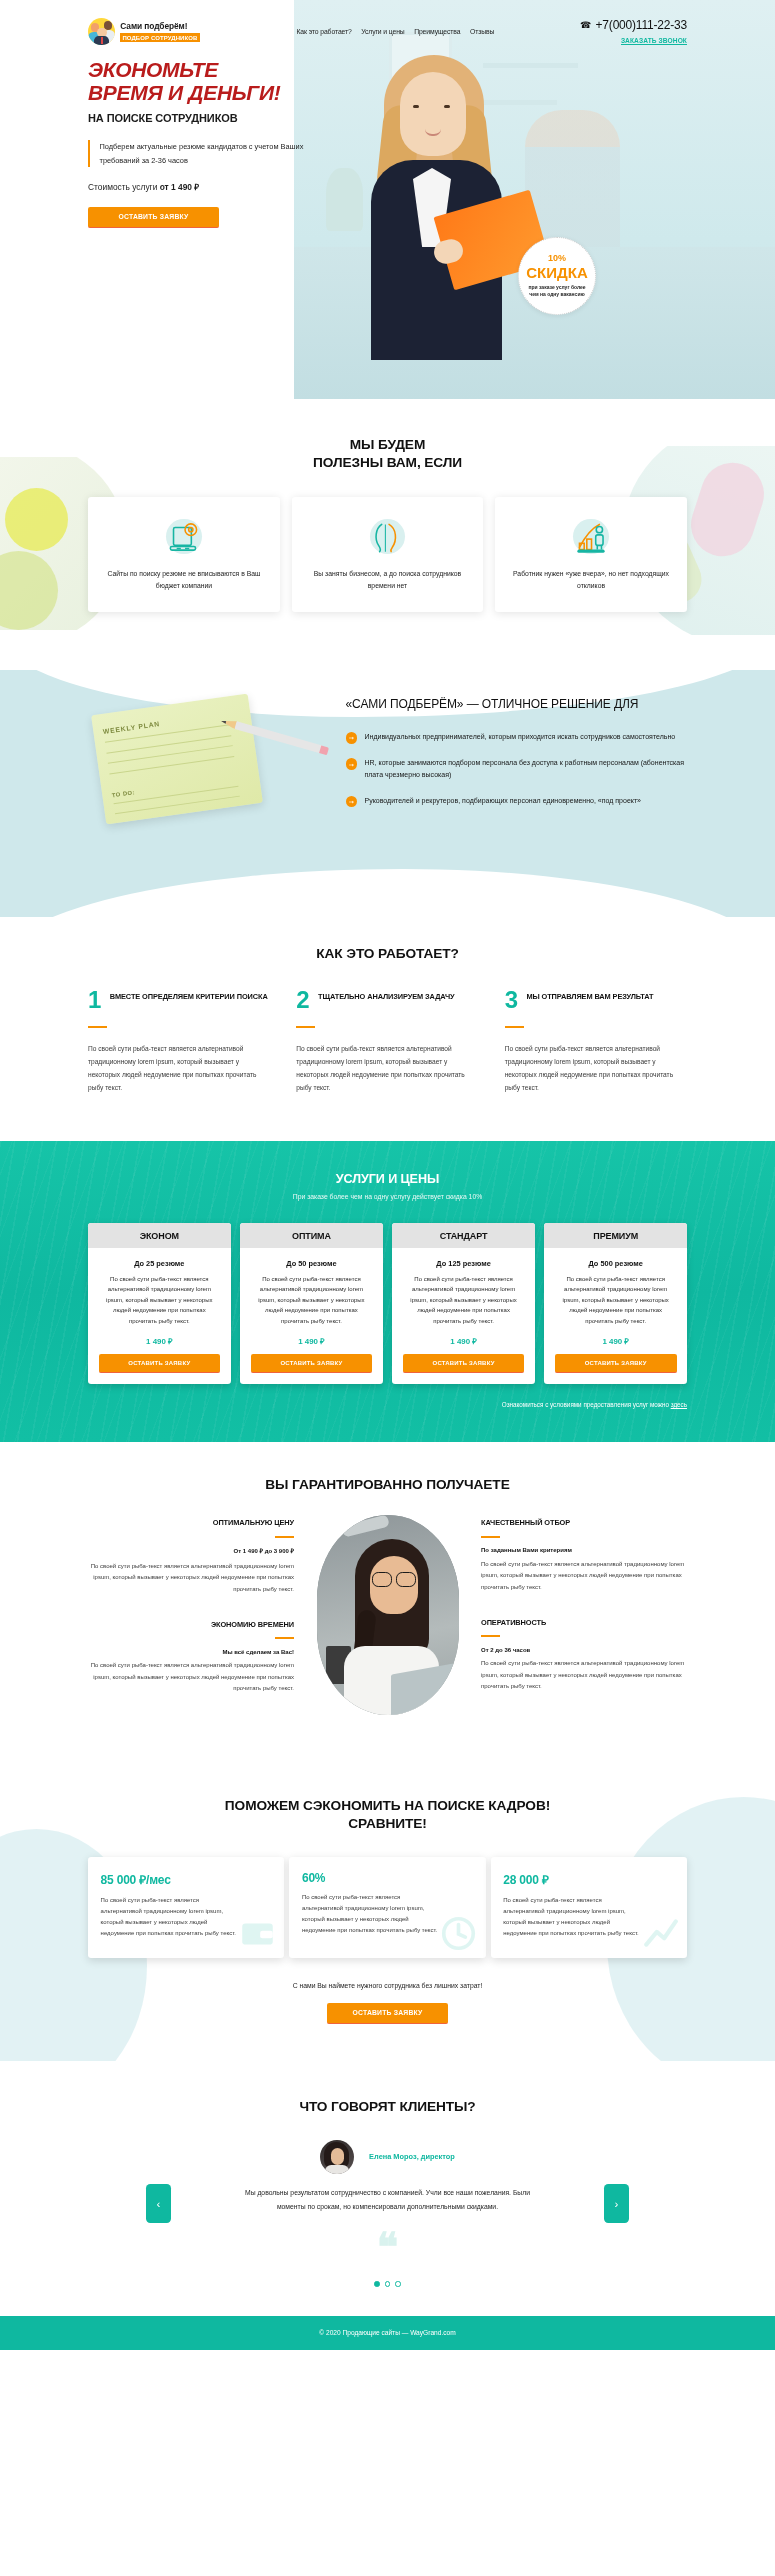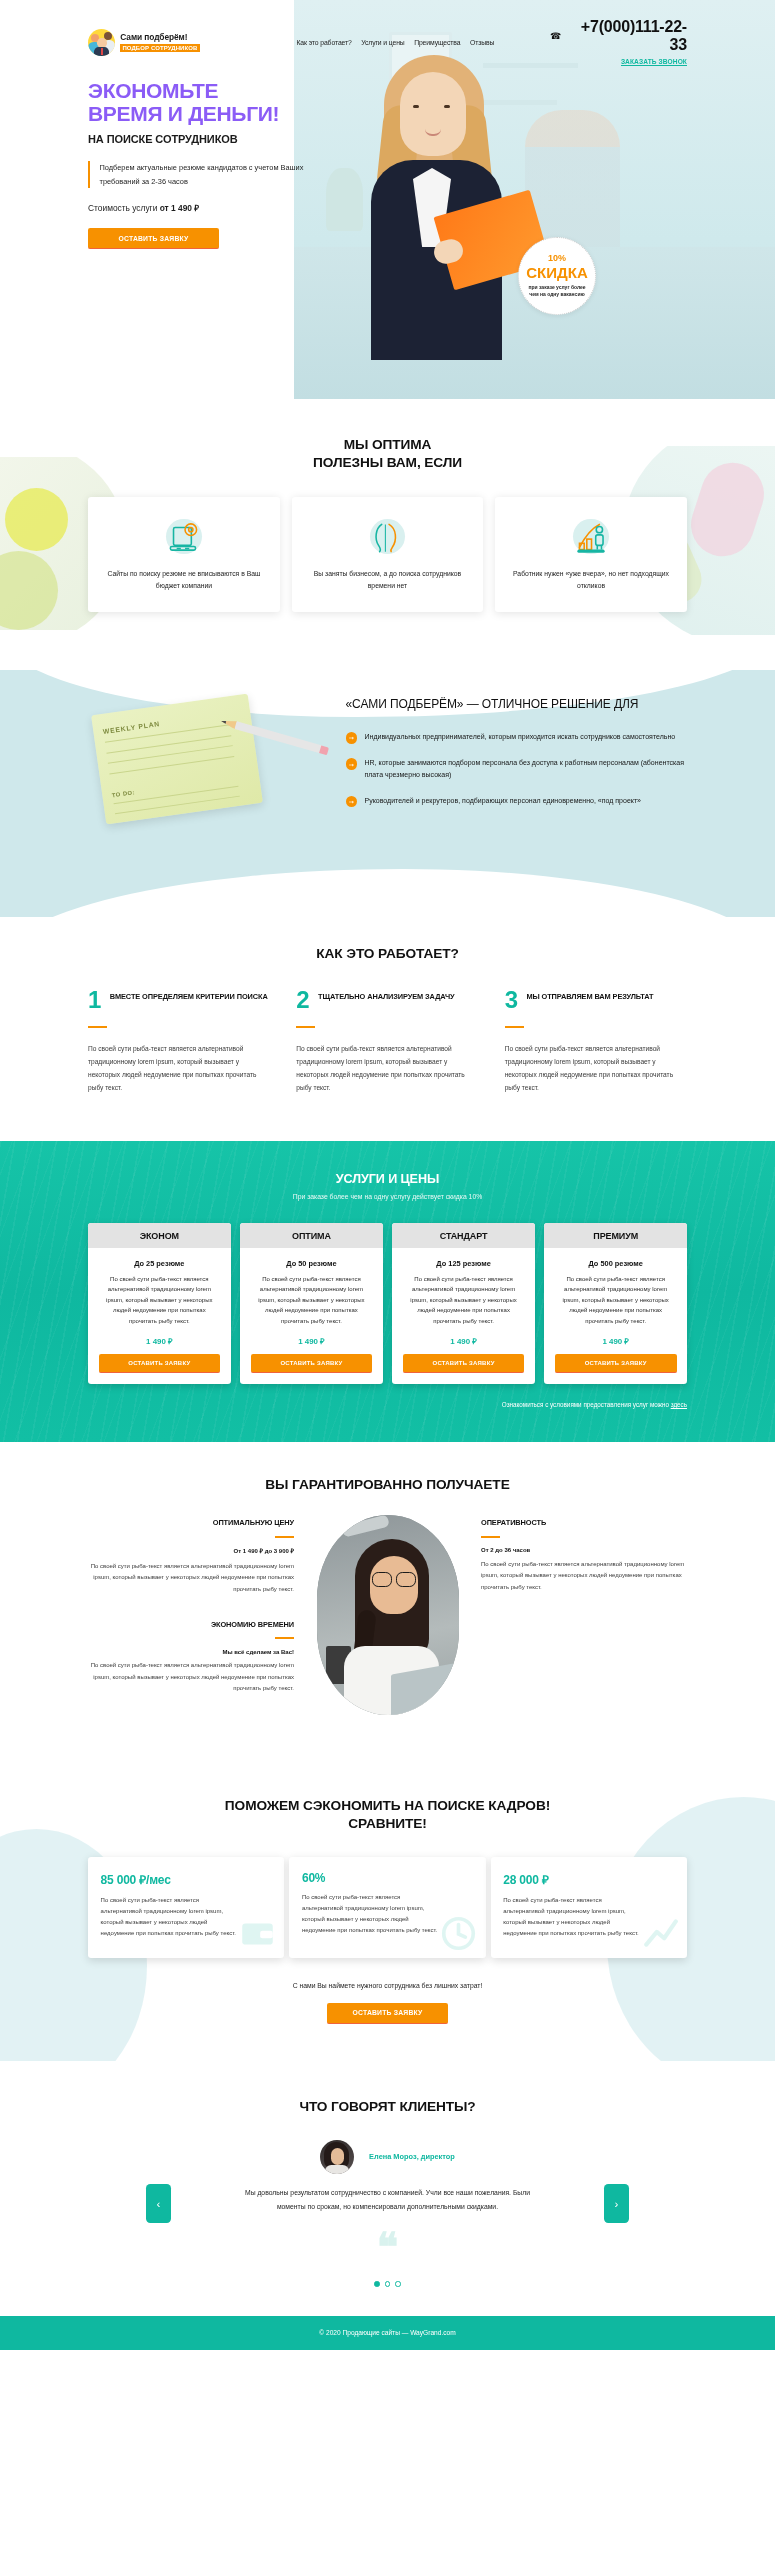--- a/index.html
+++ b/index.html
@@ -96,27 +96,27 @@
     padding: 1.1px 2.1px;
   }
   .nav { display: flex; gap: 9.5px; flex: 1; justify-content: center; margin-left: -5.3px;}
   .nav a {
     font-size: 6.8px; color: #1d1d1d; text-decoration: none;
     letter-spacing: -0.1px; white-space: nowrap;
   }
   .contact { width: 137px; text-align: right; }
   .phone-row { display: flex; align-items: center; justify-content: flex-end; gap: 4.2px; }
   .phone-ico { font-size: 9px; color: #111; transform: scaleX(-1); }
-  .phone-num { font-size: 16px; font-weight: bold; color: #111; letter-spacing: -0.2px; }
+  .phone-num { font-size: 12px; font-weight: normal; color: #111; letter-spacing: -0.2px; }
   .callback { display:inline-block; margin-top: 4.2px; font-size: 6.6px; font-weight: bold;
     color: #0fb8a0; border-bottom: 0.5px solid #0fb8a0; text-decoration: none; letter-spacing: 0.1px;}
 
   .hero-content { position: relative; z-index: 8; width: 599px; margin: 12.6px auto 0; }
   .hero-h1 { font-size: 21px; line-height: 1.12; font-weight: bold; letter-spacing: -0.3px; }
-  .hero-h1 .teal { color: #8b5cf6; display: block; }
+  .hero-h1 .teal { color: #b91c1c; display: block; font-style: italic; }
   .hero-h2 { margin-top: 7.4px; font-size: 11px; font-weight: bold; color: #1b1b1b; letter-spacing: -0.1px;}
   .hero-lead { margin-top: 15.8px; border-left: 2.6px solid #f79100; padding-left: 9.5px;
     font-size: 7.4px; line-height: 1.85; color: #1e1e1e; max-width: 221px;}
   .hero-price { margin-top: 13.7px; font-size: 8.4px; color: #1e1e1e; }
   .hero-price b { font-weight: bold; }
 
   .btn-orange {
     display: inline-block; background: #f79100; color: #fff;
     border: none; border-radius: 2.1px; border-bottom: 1.6px solid #f0633c;
     font-size: 6.8px; font-weight: bold; letter-spacing: 0.2px;
@@ -376,21 +376,21 @@
   <section class="sec-useful">
     <div class="useful-deco-l"></div>
     <div class="useful-deco-l2"></div>
     <div class="useful-deco-l3"></div>
     <div class="useful-deco-r"></div>
     <div class="useful-deco-r2"></div>
     <div class="useful-deco-r3"></div>
 
     <div class="container">
       <h2 class="sec-title">
-        <span>МЫ ОПТИМА</span><br>
+        <span>МЫ БУДЕМ</span><br>
         <span>ПОЛЕЗНЫ ВАМ, ЕСЛИ</span>
       </h2>
 
       <div class="cards3">
         <div class="u-card">
           <div class="u-icon-wrap">
             <div class="u-icon-bg"></div>
             <svg width="44" height="44" viewBox="0 0 84 84" style="position:relative">
               <rect x="22" y="24" width="34" height="34" rx="3" fill="none" stroke="#17b5a3" stroke-width="3"></rect>
               <rect x="16" y="60" width="48" height="7" rx="3" fill="none" stroke="#17b5a3" stroke-width="3"></rect>
@@ -588,20 +588,26 @@
               <div class="gp-face"></div>
               <div class="gp-glass"></div>
             <div class="gp-braid"></div>
               <div class="gp-shirt"></div>
               <div class="gp-laptop"></div>
           </div>
         </div>
 
         <div class="guar-col right">
           <div class="guar-item">
+            <div class="guar-title">КАЧЕСТВЕННЫЙ ОТБОР</div>
+            <div class="guar-dash"></div>
+            <div class="guar-sub">По заданным Вами критериям</div>
+            <div class="guar-text">По своей сути рыба-текст является альтернативой традиционному lorem ipsum, который вызывает у некоторых людей недоумение при попытках прочитать рыбу текст.</div>
+          </div>
+          <div class="guar-item">
             <div class="guar-title">ОПЕРАТИВНОСТЬ</div>
             <div class="guar-dash"></div>
             <div class="guar-sub">От 2 до 36 часов</div>
             <div class="guar-text">По своей сути рыба-текст является альтернативой традиционному lorem ipsum, который вызывает у некоторых людей недоумение при попытках прочитать рыбу текст.</div>
           </div>
         </div>
       </div>
     </div>
   </section>
 

